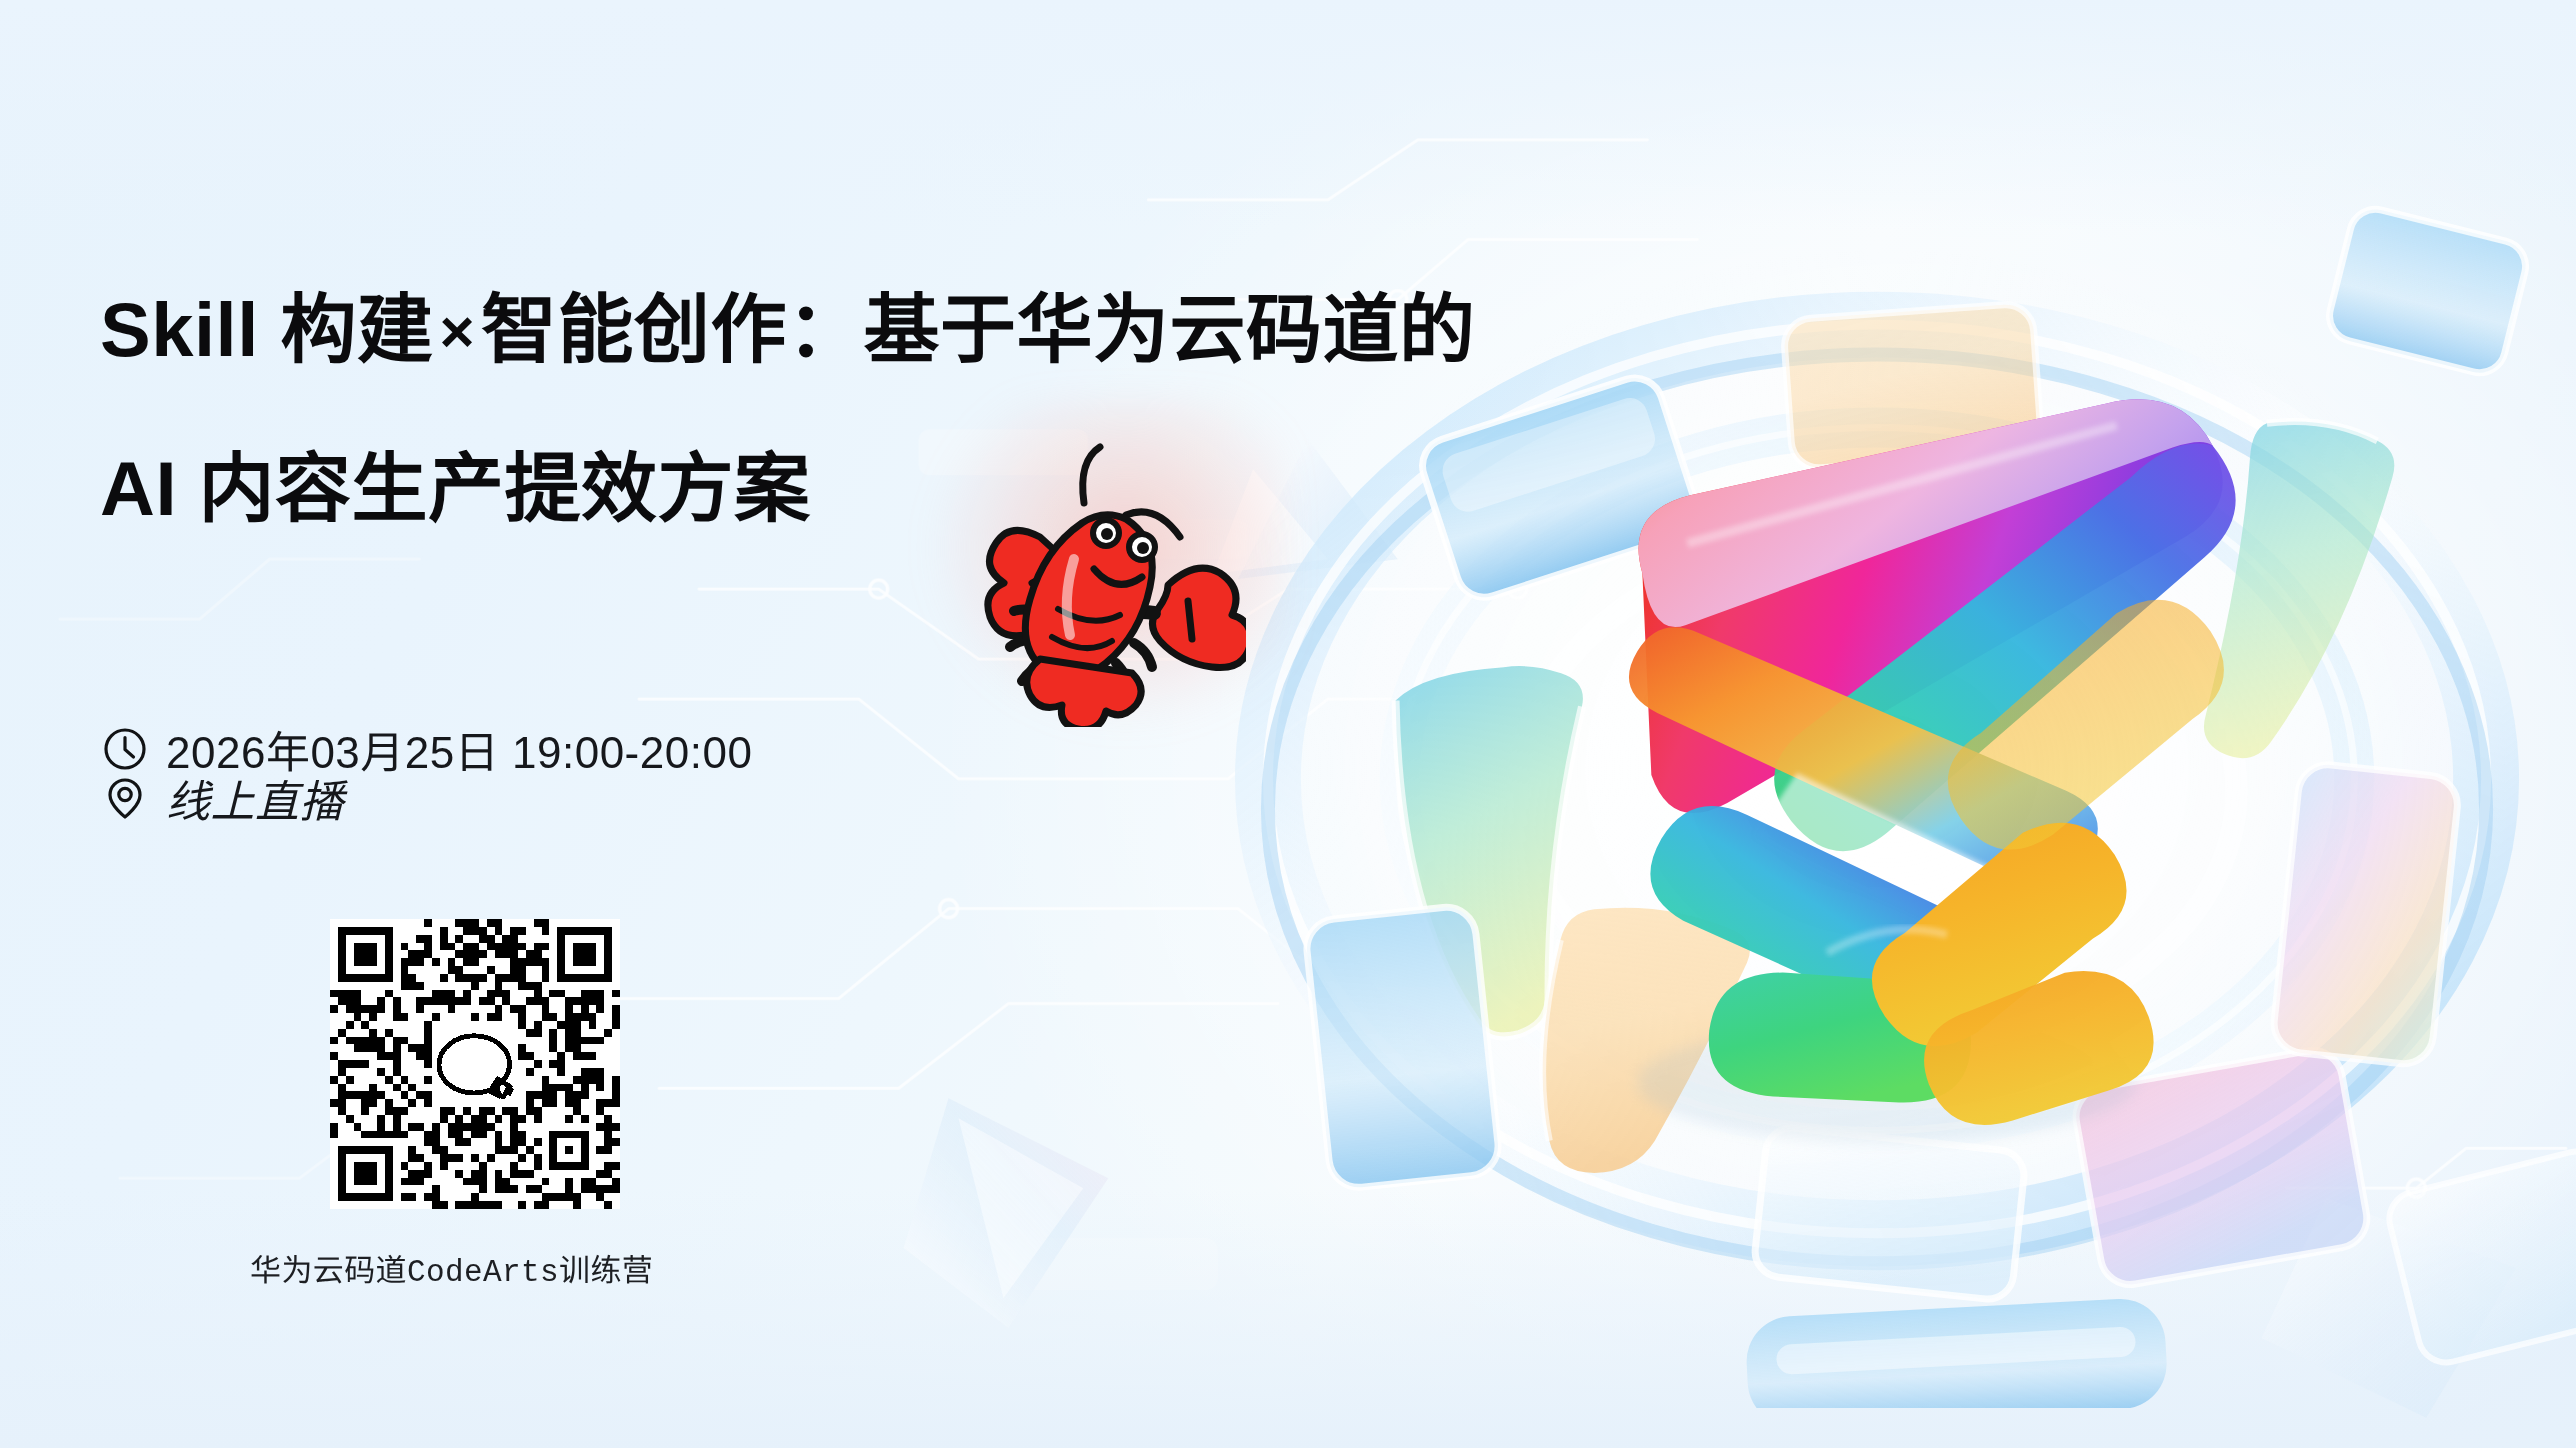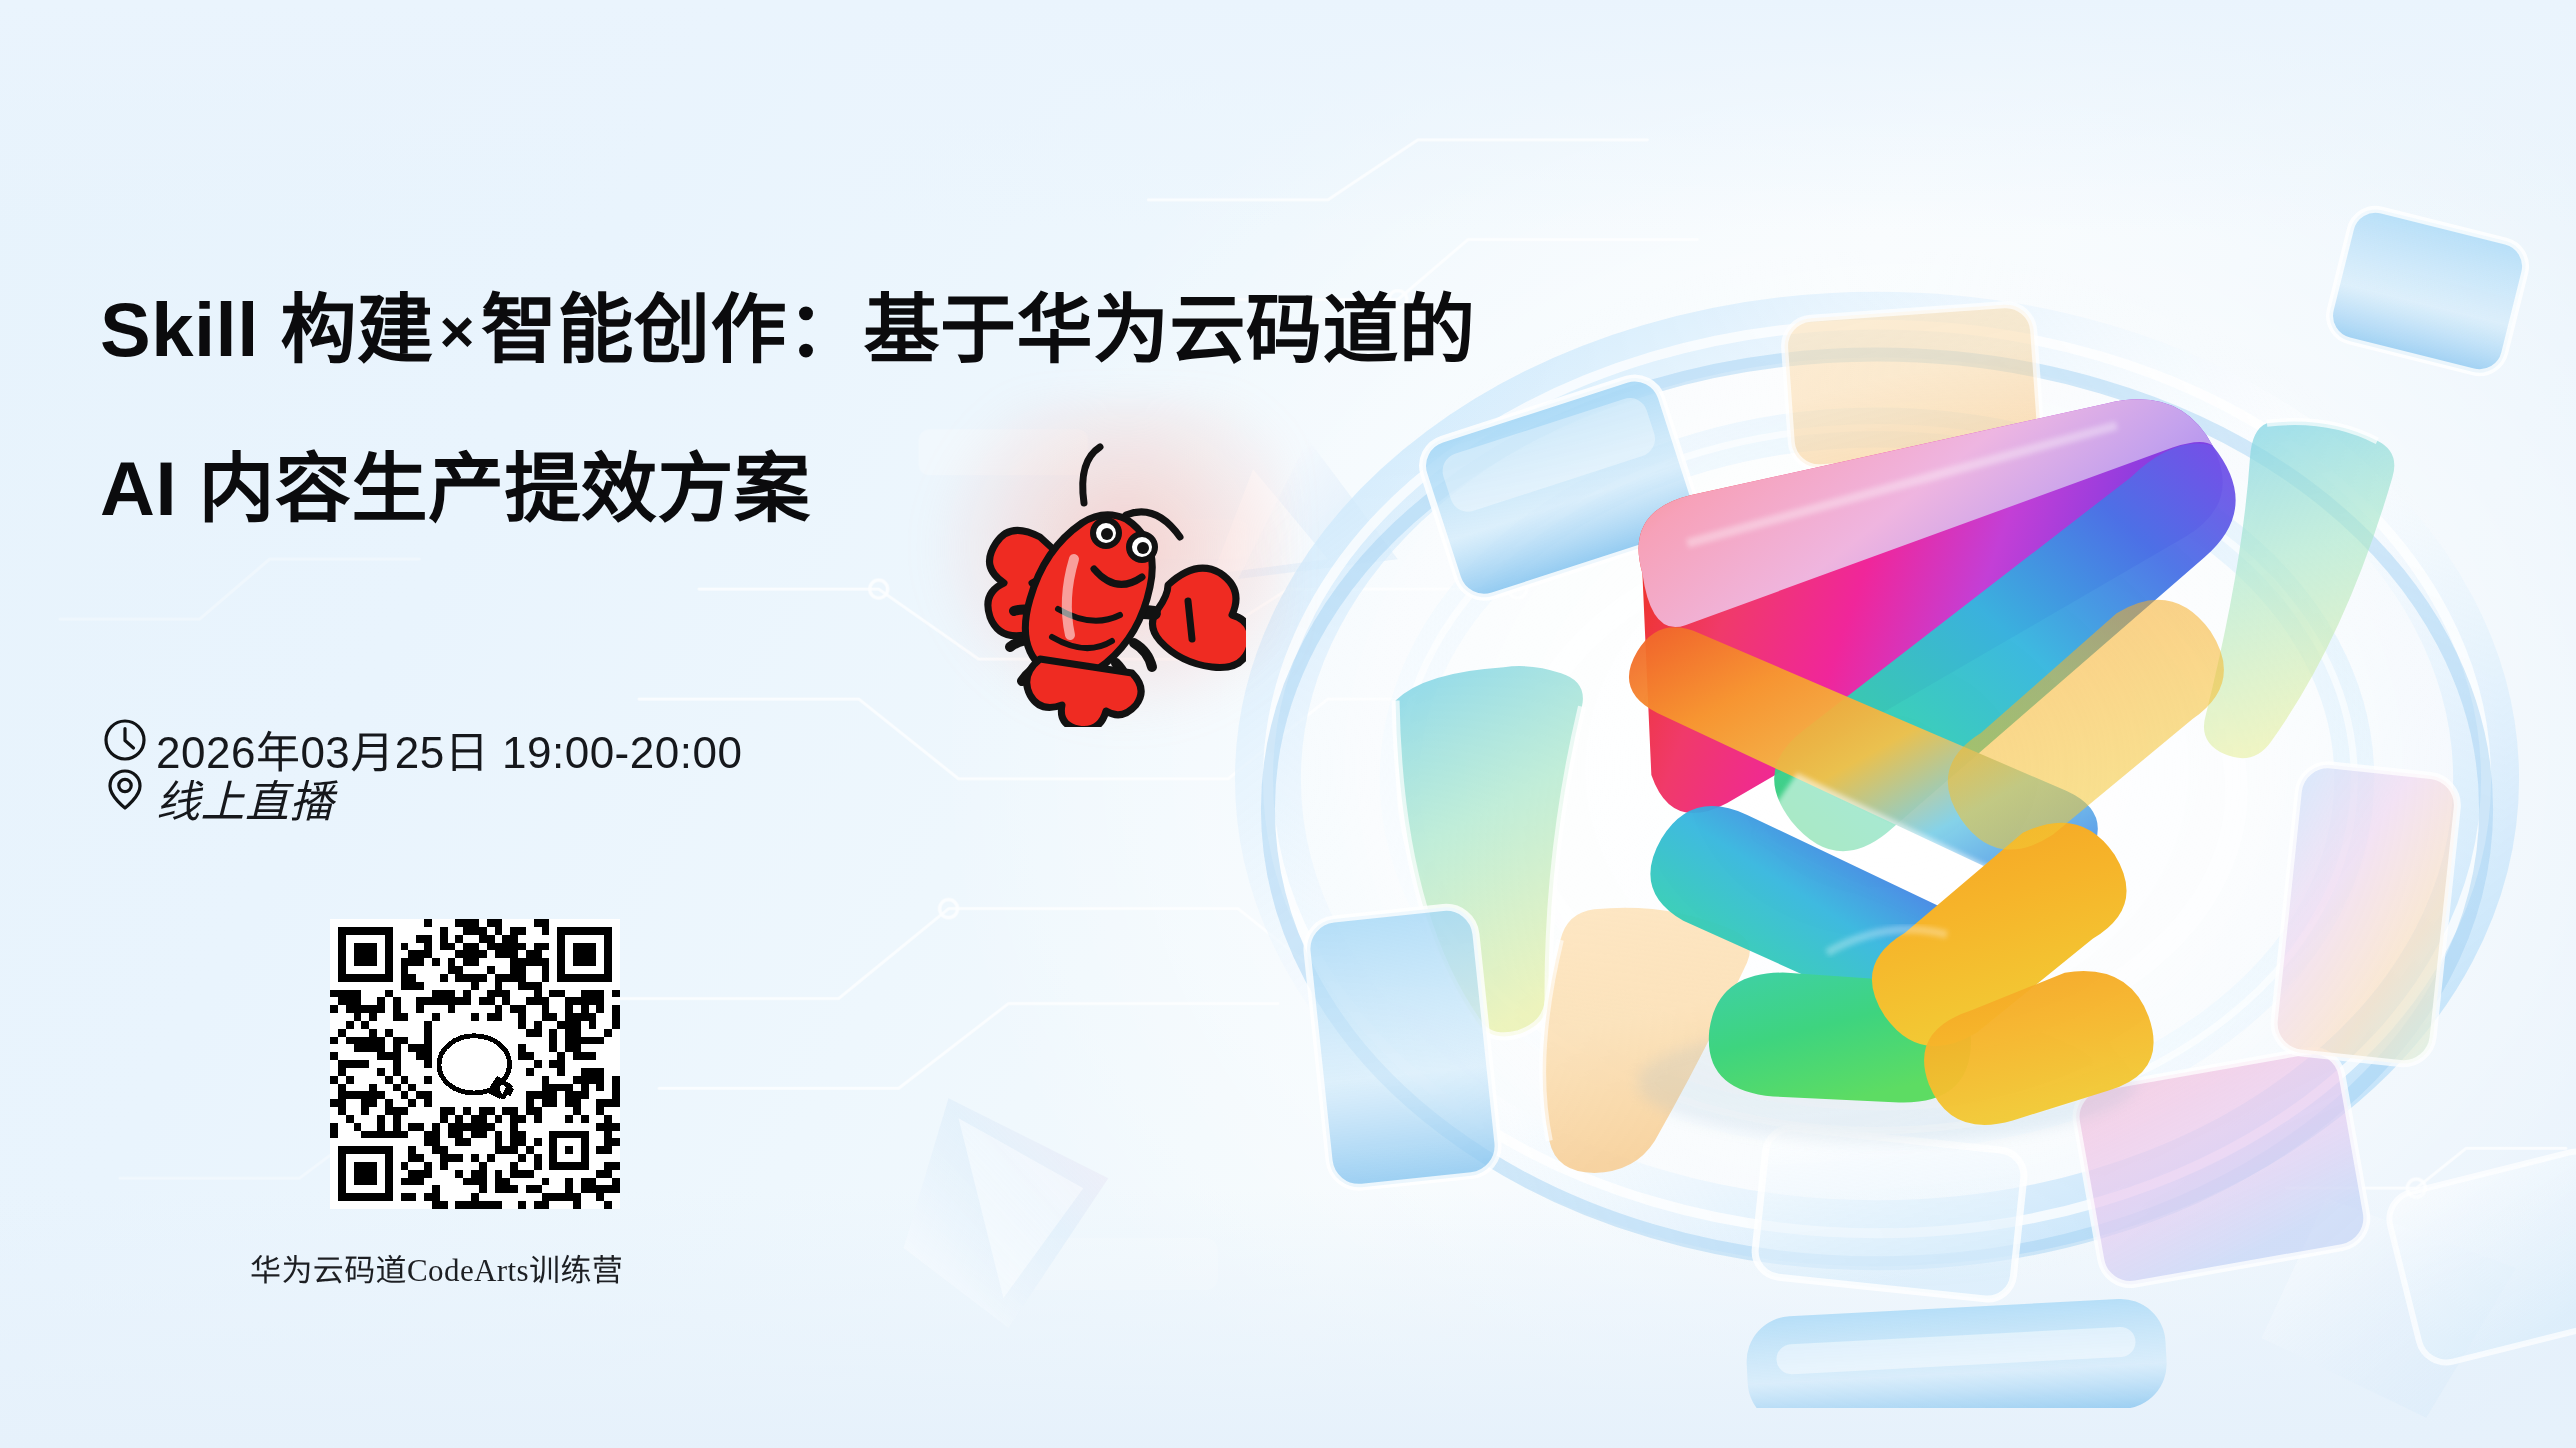--- a/index.html
+++ b/index.html
@@ -66,21 +66,22 @@
     font-weight: 700;
     font-size: 60px;
     vertical-align: 4px;
     padding: 0 6px;
   }
 
   .meta-row {
     position: absolute;
     left: 2px;
     display: flex;
-    gap: 8px;
+    align-items: center;
+    gap: 18px;
   }
   #meta-time { top: 717px; }
   #meta-place { top: 766px; font-style: italic; }
 
   .meta-icon { width: 46px; height: 46px; flex: 0 0 46px; display:block; }
   .meta-text {
     font-size: 44px;
     color: #16181c;
     font-weight: 400;
     letter-spacing: 0.5px;
@@ -104,21 +105,21 @@
   }
   #qr-card canvas, #qr-card svg { display: block; width: 100%; height: 100%; }
   #qr-caption {
     margin-top: 36px;
     font-size: 31px;
     color: #1d1f23;
     letter-spacing: 0.4px;
     white-space: nowrap;
     text-align: left;
     padding-left: 20px;
-    font-family: Liberation Serif, serif;
+    font-family: Liberation Mono, monospace;
   }
 
   
   #lobster {
     position: absolute;
     left: 966px; top: 437px;
     width: 280px; height: 290px;
   }
   #lobster svg { width: 100%; height: 100%; display: block; }
   #lobster-glow {

